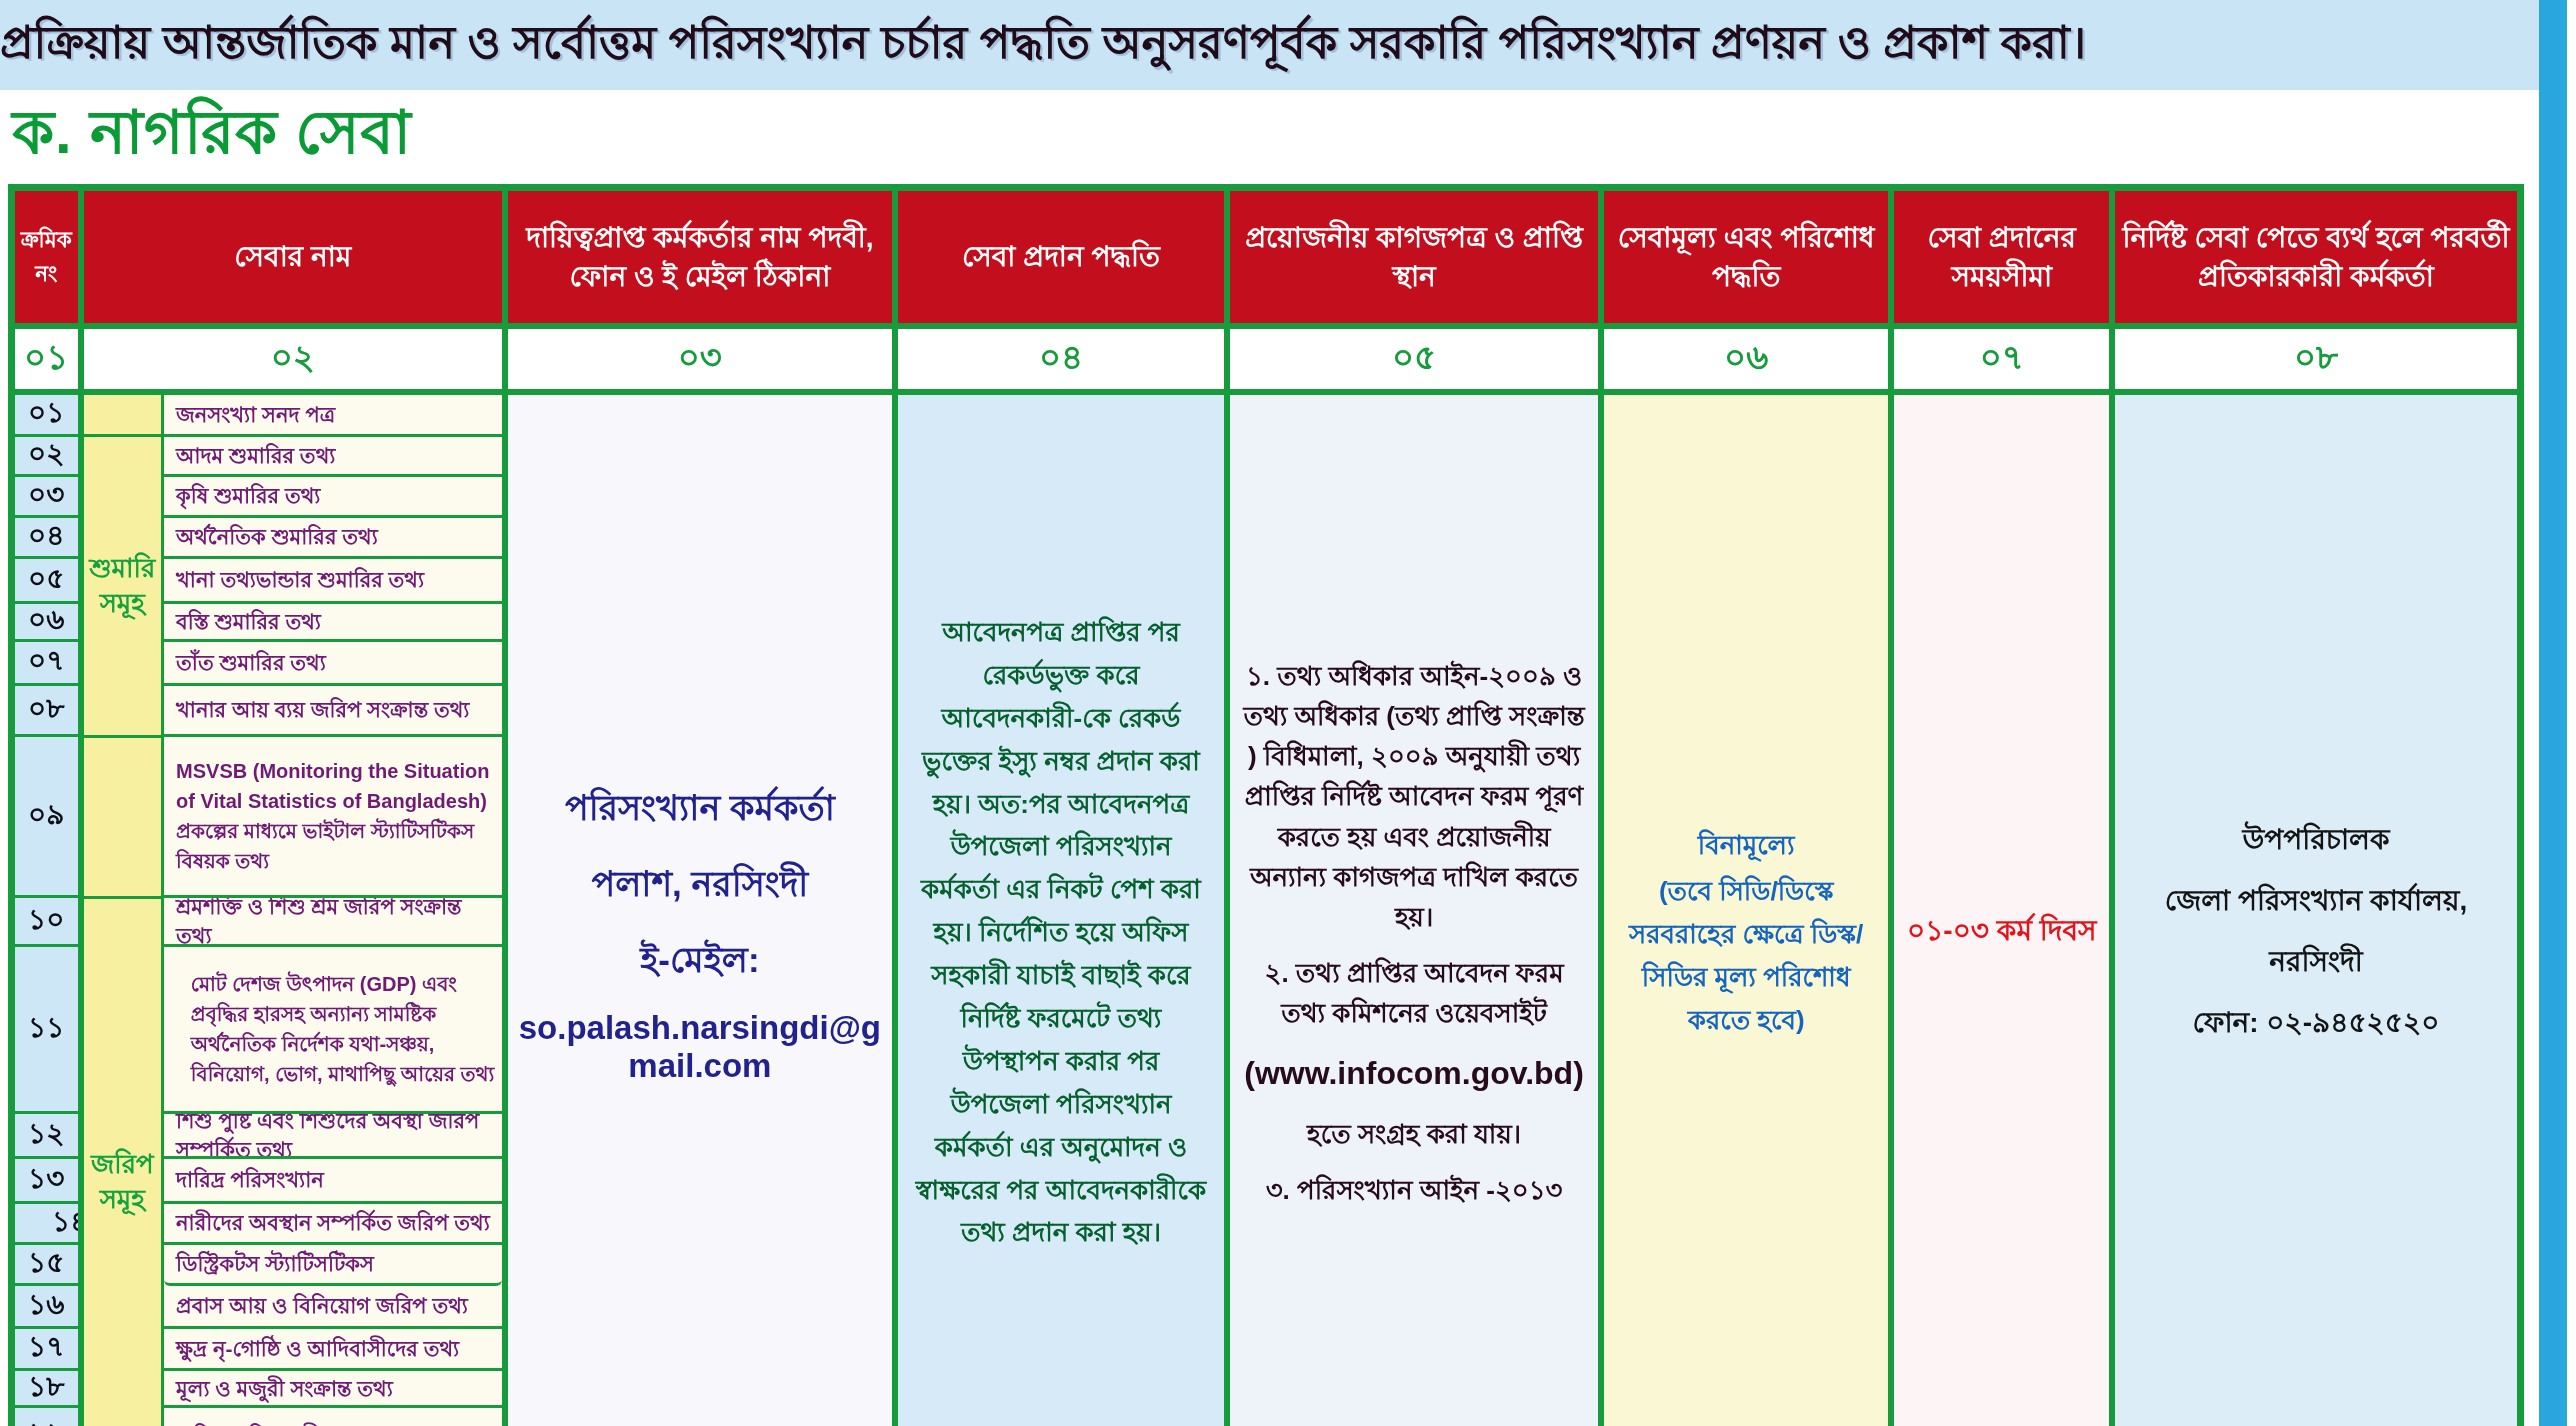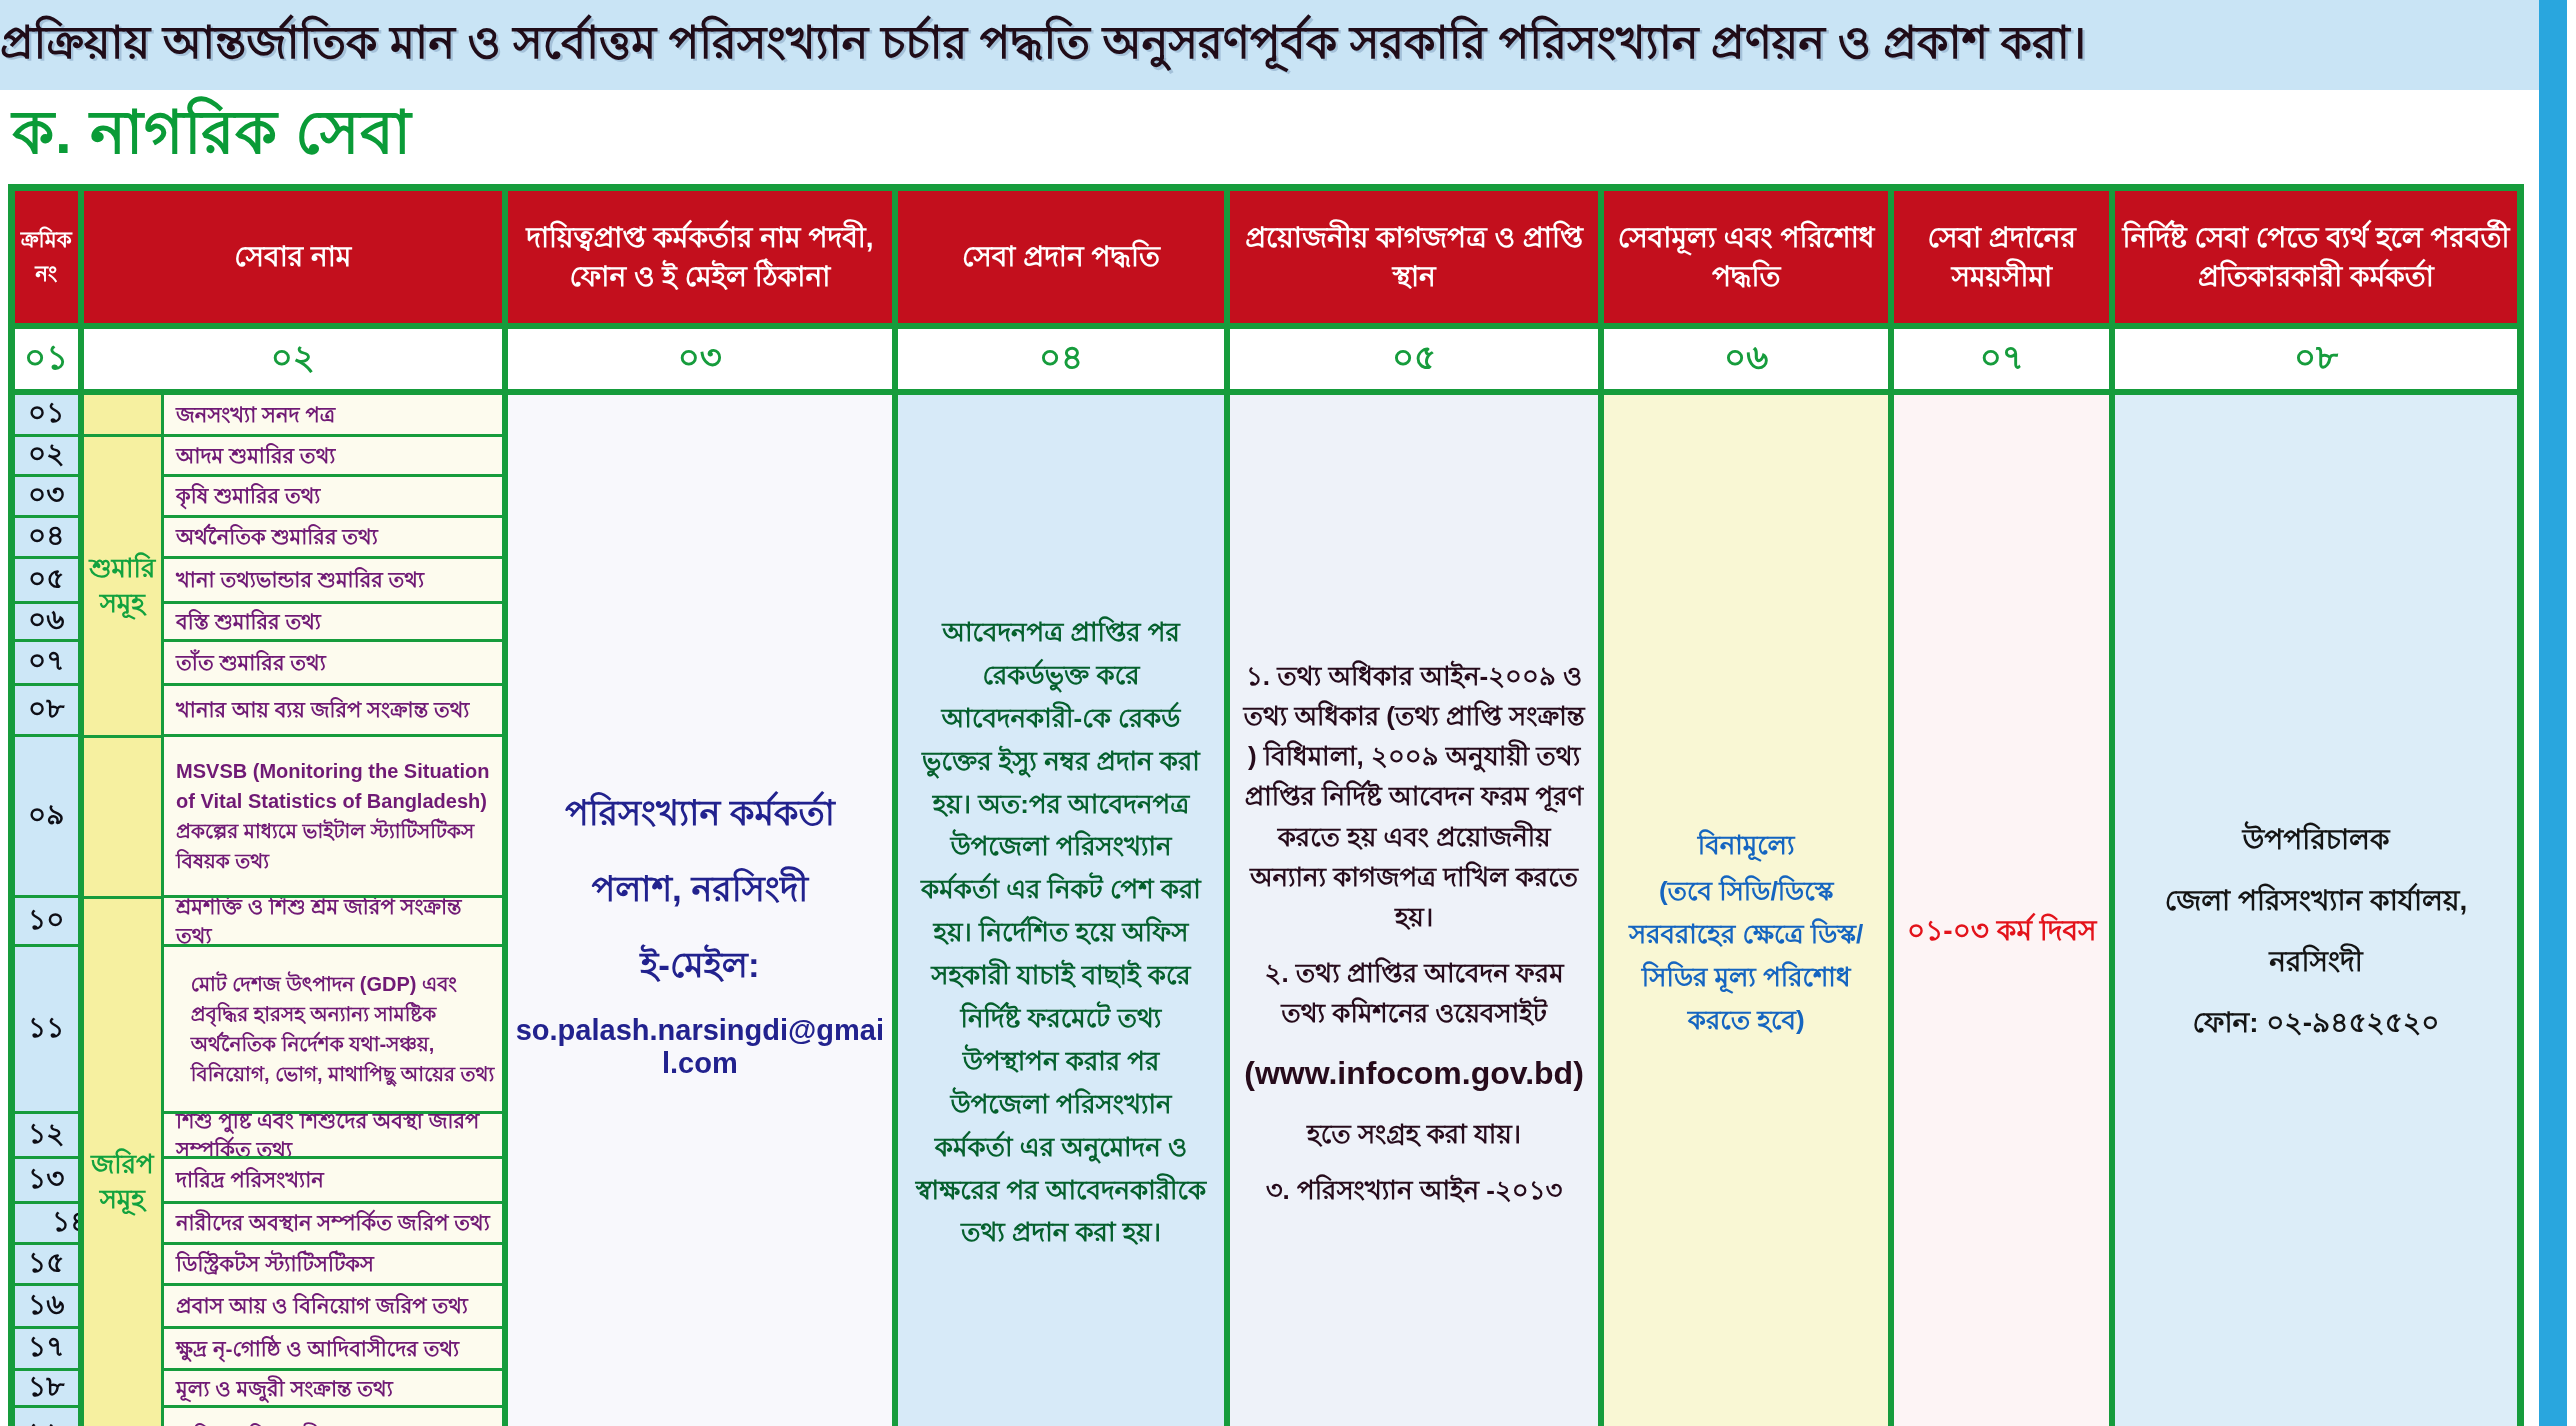--- a/index.html
+++ b/index.html
@@ -61,21 +61,21 @@
   .service-cell{
     box-sizing:border-box;border-bottom:3.1px solid #169c3c;background:#fdfbee;
     display:flex;align-items:center;text-align:left;
     padding:3.1px 6.1px 3.1px 12.3px;font-weight:bold;font-size:21px;line-height:1.4;
     color:#701a75;flex:0 0 auto;overflow:hidden;
   }
   .service-cell.long{font-size:20px;line-height:1.5}
   
   .officer{background:#f8f8fc;display:flex;flex-direction:column;align-items:center;justify-content:center;gap:17px;text-align:center;color:#22228e;font-weight:bold;padding:0 7.7px}
   .officer .line{font-size:35px}
-  .officer .email{font-size:29px;word-break:break-all}
+  .officer .email{font-size:33px;word-break:break-all}
   .procedure{background:#d7eaf8;display:flex;align-items:center;justify-content:center;text-align:center;color:#05602d;font-weight:bold;font-size:26px;line-height:1.65;padding:0 12.3px}
   .documents{background:#eef2f9;display:flex;flex-direction:column;justify-content:center;text-align:center;color:#260b1b;font-weight:bold;font-size:26px;line-height:1.55;padding:0 9.2px}
   .documents p{margin:7.7px 0}
   .documents .url{font-size:32px}
   .fee{background:#f9f7d4;display:flex;flex-direction:column;justify-content:center;text-align:center;color:#1565c0;font-weight:bold;font-size:26px;line-height:1.65;padding:0 12.3px}
   .fee .fee-main{margin-bottom:3.1px}
   .timeline{background:#fdf4f5;display:flex;align-items:center;justify-content:center;text-align:center;color:#e3131b;font-weight:bold;font-size:28px;padding:0 6.1px}
   .appeal{background:#dcedf8;display:flex;flex-direction:column;justify-content:center;align-items:center;gap:14px;text-align:center;color:#141414;font-weight:bold;font-size:28px;padding:0 7.7px}
 </style>
 </head>
@@ -145,21 +145,21 @@
         <div class="service-cell" style="height: 45px;">খানা তথ্যভান্ডার শুমারির তথ্য</div>
         <div class="service-cell" style="height: 38px;">বস্তি শুমারির তথ্য</div>
         <div class="service-cell" style="height: 44px;">তাঁত শুমারির তথ্য</div>
         <div class="service-cell" style="height: 51px;">খানার আয় ব্যয় জরিপ সংক্রান্ত তথ্য</div>
         <div class="service-cell long" style="height: 161px;">MSVSB (Monitoring the Situation of Vital Statistics of Bangladesh) প্রকল্পের মাধ্যমে ভাইটাল স্ট্যাটিসটিকস বিষয়ক তথ্য</div>
         <div class="service-cell" style="height: 49px;">শ্রমশক্তি ও শিশু শ্রম জরিপ সংক্রান্ত তথ্য</div>
         <div class="service-cell long" style="height: 167px; padding-left: 27px;">মোট দেশজ উৎপাদন (GDP) এবং প্রবৃদ্ধির হারসহ অন্যান্য সামষ্টিক অর্থনৈতিক নির্দেশক যথা-সঞ্চয়, বিনিয়োগ, ভোগ, মাথাপিছু আয়ের তথ্য</div>
         <div class="service-cell" style="height: 45px;">শিশু পুষ্টি এবং শিশুদের অবস্থা জরিপ সম্পর্কিত তথ্য</div>
         <div class="service-cell" style="height: 45px;">দারিদ্র পরিসংখ্যান</div>
         <div class="service-cell" style="height: 41px;">নারীদের অবস্থান সম্পর্কিত জরিপ তথ্য</div>
-        <div class="service-cell" style="height: 41px;">ডিস্ট্রিকটস স্ট্যাটিসটিকস</div>
+        <div class="service-cell" style="height: 41px; border-radius: 6px;">ডিস্ট্রিকটস স্ট্যাটিসটিকস</div>
         <div class="service-cell" style="height: 43px;">প্রবাস আয় ও বিনিয়োগ জরিপ তথ্য</div>
         <div class="service-cell" style="height: 42px;">ক্ষুদ্র নৃ-গোষ্ঠি ও আদিবাসীদের তথ্য</div>
         <div class="service-cell" style="height: 37px;">মূল্য ও মজুরী সংক্রান্ত তথ্য</div>
         <div class="service-cell" style="height: 58px;">মাসিক কৃষি মজুরীর হার</div>
       </div>
   </div>
   <div class="bodycell officer">
     <div class="line">পরিসংখ্যান কর্মকর্তা</div>
     <div class="line">পলাশ, নরসিংদী</div>
     <div class="line">ই-মেইল:</div>

